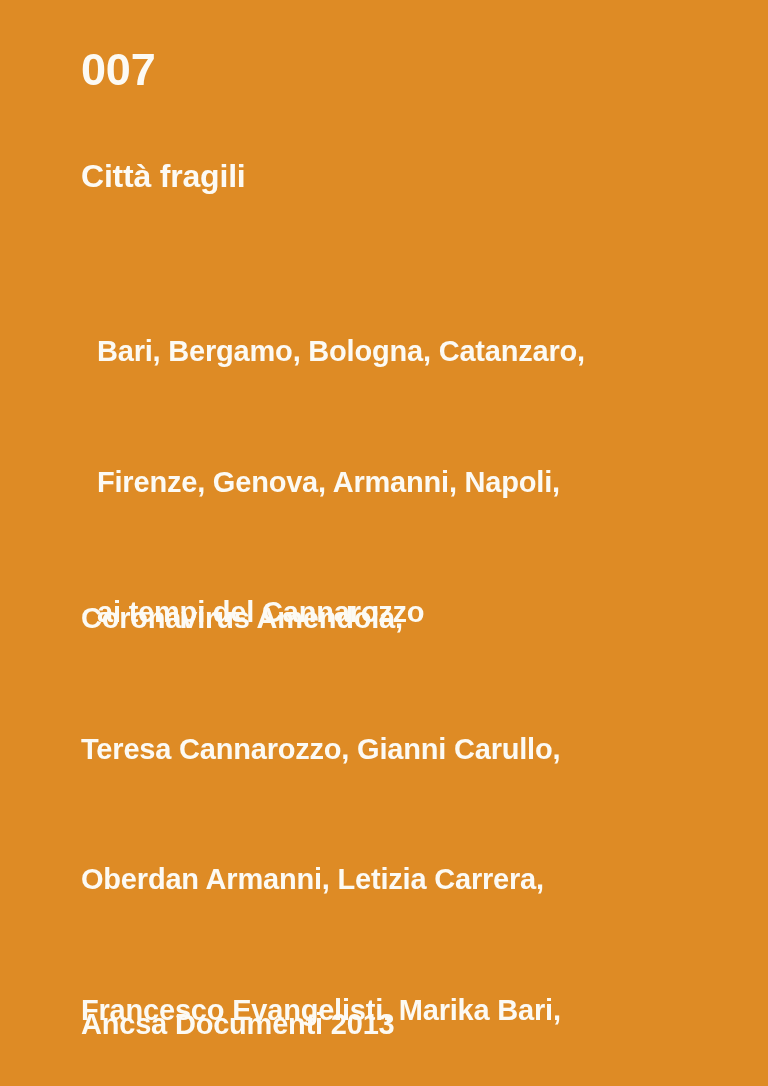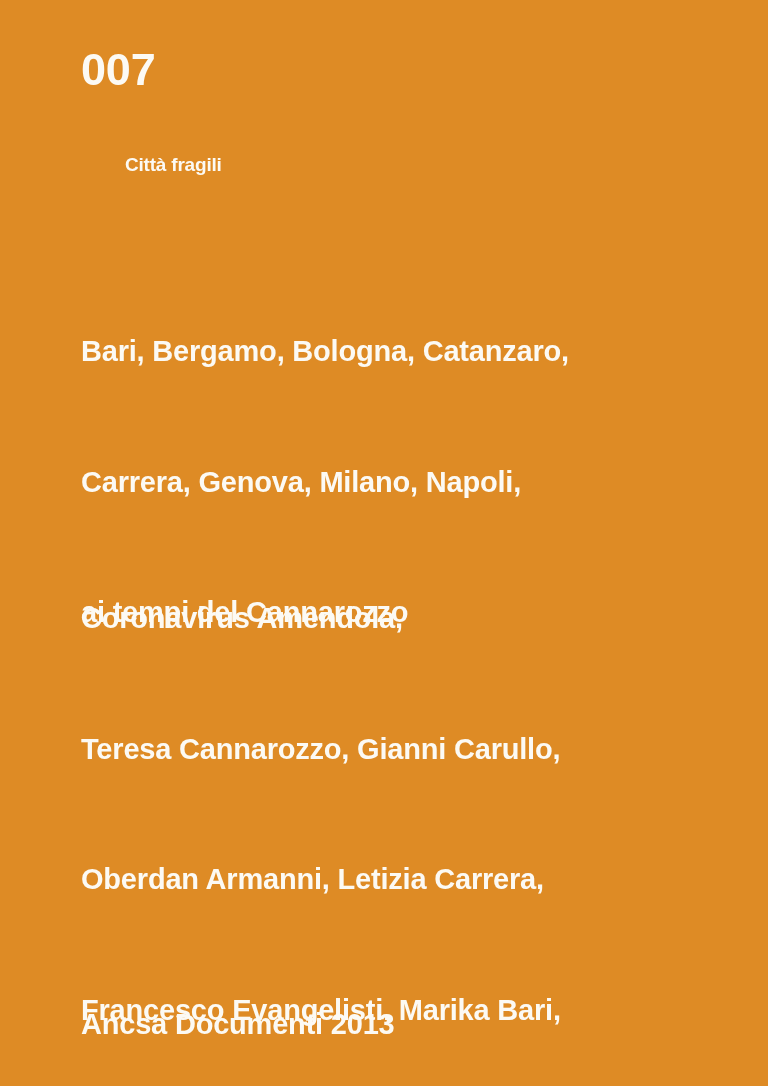--- a/index.html
+++ b/index.html
@@ -25,29 +25,29 @@
     font-weight: 700;
     letter-spacing: -0.2px;
     white-space: pre;
   }
   .issue-number {
     top: 43px;
     font-size: 45px;
     line-height: 54px;
   }
   .title {
-    top: 143px;
-    font-size: 19px;
+    top: 155px;
+    font-size: 32px;
     line-height: 43.5px;
-    margin-left: 44px;
   }
   .cities {
     top: 243px;
     font-size: 29px;
     line-height: 43.5px;
+    margin-left: 16px;
   }
   .authors {
     top: 510px;
     font-size: 29px;
     line-height: 43.5px;
   }
   .imprint {
     top: 1003px;
     font-size: 29px;
     line-height: 43.5px;
@@ -57,21 +57,21 @@
 <body style="background: rgb(222, 139, 37); color: rgb(252, 250, 244);">
 
 <div class="cover">
 
   <div class="txt issue-number">007</div>
 
   <div class="txt title">Città fragili</div>
 
   <div class="txt cities">
     <div>Bari, Bergamo, Bologna, Catanzaro,</div>
-    <div>Carrera, Genova, Milano, Napoli,</div>
+    <div>Firenze, Genova, Armanni, Napoli,</div>
     <div>ai tempi del Cannarozzo</div>
   </div>
 
   <div class="txt authors">
     <div>Coronavirus Amendola,</div>
     <div>Teresa Cannarozzo, Gianni Carullo,</div>
     <div>Oberdan Armanni, Letizia Carrera,</div>
     <div>Francesco Evangelisti, Marika Bari,</div>
     
     

